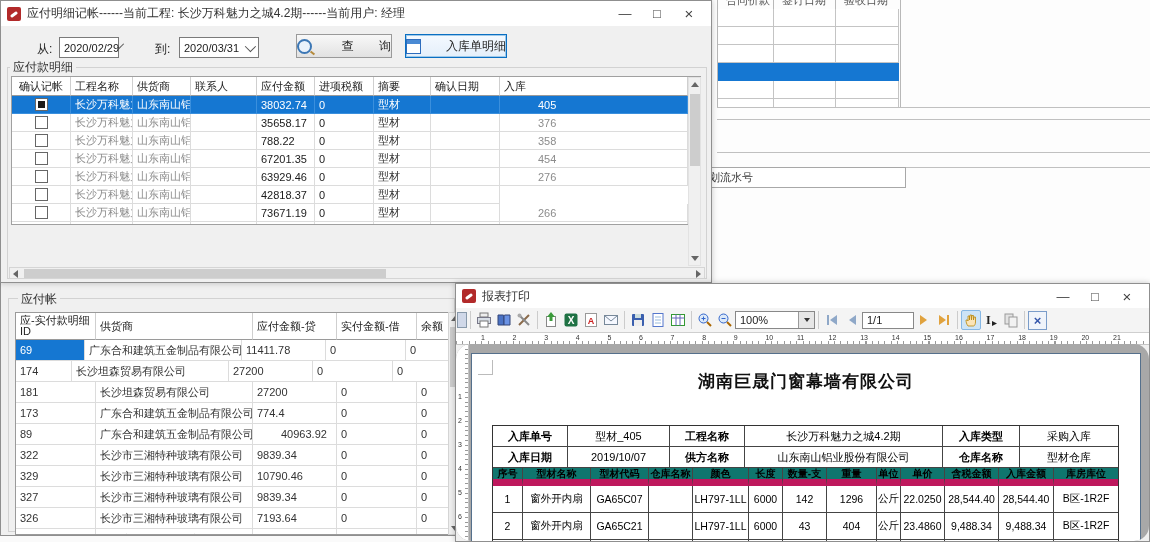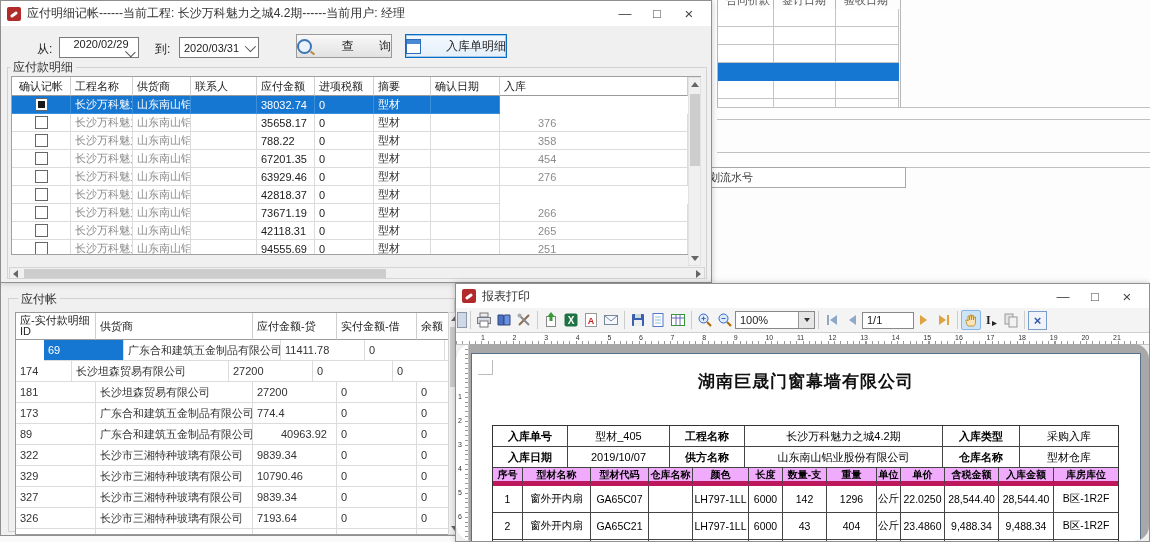--- a/index.html
+++ b/index.html
@@ -29,21 +29,21 @@
   .grid{position:absolute;background:#fff;overflow:hidden;border:1px solid #a0a0a0;box-sizing:border-box;}
   .grow,.ghead{display:flex;width:max-content;}
   .gcell{flex:none;box-sizing:border-box;border-right:1px solid #dcdcdc;border-bottom:1px solid #dcdcdc;padding:0 4px;overflow:hidden;white-space:nowrap;display:flex;align-items:center;background:transparent;}
   .ghead .gcell{background:#fff;border-right:1px solid #cfcfcf;border-bottom:1px solid #9a9a9a;color:#222;}
   .grow.sel{background:#1577d2;}
   .grow.sel .gcell{color:#fff !important;border-color:#3a8fdd;}
   .gcell.selc{background:#1577d2;color:#fff !important;}
   .cb{width:11px;height:11px;border:1px solid #666;background:#fff;display:inline-block;position:relative;}
   .cb.ck:after{content:"";position:absolute;left:2px;top:2px;right:2px;bottom:2px;background:#1a1a1a;}
   
-  .grid1{left:10px;top:75px;width:690px;height:179px;font-size:11px;}
+  .grid1{left:10px;top:75px;width:690px;height:149px;font-size:11px;}
   .grid1 .ghead .gcell{height:19px;}
   .grid1 .grow .gcell{height:18px;}
   .grid1 .gcell.c0{justify-content:center;}
   .grid1 .grow .c1,.grid1 .grow .c2,.grid1 .grow .c8{color:#8c8c8c;}
   .grid1 .grow .c4,.grid1 .grow .c5{color:#1a1a1a;}
   .grid1 .grow .c6{color:#333;}
   .grid1 .grow .c8{padding-left:38px;}
   
   .grid2{left:14px;top:33px;width:440px;height:223px;font-size:11px;border:1px solid #9a9a9a;}
   .grid2 .ghead .gcell{height:27px;}
@@ -52,21 +52,21 @@
   
   .bgrid{left:0;top:9px;width:181px;height:99px;border:none;background:transparent;}
   .bgrid .gcell{height:18px;border-color:#c4c4c4;background:#fff;}
   .bgrid .grow.sel .gcell{background:#1577d2;border-color:#1577d2;}
   
   .rtablewrap{position:absolute;left:20px;top:71px;width:627px;border:1px solid #333;box-sizing:border-box;}
   .igrid,.rgrid{position:static;border:none;overflow:visible;width:625px;}
   .igrid .gcell,.rgrid .gcell{border-right:1px solid #444;border-bottom:1px solid #444;justify-content:center;color:#000;}
   .igrid .gcell{height:21px;font-size:11px;}
   .igrid .c0,.igrid .c2,.igrid .c4{font-weight:bold;}
-  .rgrid .ghead .gcell{height:18px;font-size:10px;font-weight:bold;border-bottom:5px solid #be185d;background:#f0abfc;}
+  .rgrid .ghead .gcell{height:18px;font-size:10px;font-weight:bold;border-bottom:7px solid #be185d;background:#0f766e;}
   .rgrid .grow .gcell{height:27px;font-size:10.5px;}
   .igrid .gcell:last-child,.rgrid .gcell:last-child{border-right:none;}
   
   .sb{position:absolute;background:#f0f0f0;box-sizing:border-box;border:1px solid #d5d5d5;}
   .sb .thumb{position:absolute;background:#cdcdcd;}
   .tri{width:0;height:0;position:absolute;}
   .tri.up{border-left:4px solid transparent;border-right:4px solid transparent;border-bottom:5px solid #666;}
   .tri.dn{border-left:4px solid transparent;border-right:4px solid transparent;border-top:5px solid #666;}
   .tri.lf{border-top:4px solid transparent;border-bottom:4px solid transparent;border-right:5px solid #666;}
   .tri.rt{border-top:4px solid transparent;border-bottom:4px solid transparent;border-left:5px solid #666;}
@@ -157,21 +157,21 @@
     <div class="groupbox" style="left:7px;top:19px;width:447px;height:234px;"></div>
     <div class="grid grid2">
         <div class="ghead">
           <div class="gcell c0" style="width: 80px;">应-实付款明细ID</div>
           <div class="gcell c1" style="width: 157px;">供货商</div>
           <div class="gcell c2" style="width: 84px;">应付金额-贷</div>
           <div class="gcell c3" style="width: 80px;">实付金额-借</div>
           <div class="gcell c4" style="width: 60px;">余额</div>
         </div>
         <div class="grow">
-          <div class="gcell c0 selc" style="width: 80px; margin-left: 28px;">69</div>
+          <div class="gcell c0 selc" style="width: 69px;">69</div>
           <div class="gcell c1" style="width: 157px;">广东合和建筑五金制品有限公司</div>
           <div class="gcell c2" style="width: 84px;">11411.78</div>
           <div class="gcell c3" style="width: 80px;">0</div>
           <div class="gcell c4" style="width: 60px;">0</div>
         </div>
         <div class="grow">
           <div class="gcell c0" style="width: 56px;">174</div>
           <div class="gcell c1" style="width: 157px;">长沙坦森贸易有限公司</div>
           <div class="gcell c2" style="width: 84px;">27200</div>
           <div class="gcell c3" style="width: 80px;">0</div>
@@ -245,21 +245,21 @@
     <div class="titlebar">
       <span class="appicon"></span>
       <span class="title-text">应付明细记帐------当前工程: 长沙万科魅力之城4.2期------当前用户: 经理</span>
       <span class="winbtns">
         <span class="winbtn">—</span>
         <span class="winbtn">□</span>
         <span class="winbtn" style="font-size:15px;">×</span>
       </span>
     </div>
     <span class="lbl" style="left:36px;top:40px;">从:</span>
-    <div class="combo" style="left:58px;top:36px;width:80px;flex-direction:column;">
+    <div class="combo" style="left:58px;top:36px;width:60px;">
       <span>2020/02/29</span>
         <span class="chev"></span>
     </div>
     <span class="lbl" style="left:154px;top:40px;">到:</span>
     <div class="combo" style="left:178px;top:36px;width:80px;">
       <span>2020/03/31</span>
         <span class="chev"></span>
     </div>
     <div class="btn" style="left:295px;top:33px;width:96px;">
       <span class="mag"></span>
@@ -287,20 +287,21 @@
           <div class="gcell c0" style="width: 59px;">
             <span class="cb ck"></span>
           </div>
           <div class="gcell c1" style="width: 62px;">长沙万科魅力...</div>
           <div class="gcell c2" style="width: 58px;">山东南山铝业...</div>
           <div class="gcell c3" style="width: 66px;"></div>
           <div class="gcell c4" style="width: 58px;">38032.74</div>
           <div class="gcell c5" style="width: 59px;">0</div>
           <div class="gcell c6" style="width: 57px;">型材</div>
           <div class="gcell c7" style="width: 69px;"></div>
+          <div class="gcell c8" style="width: 188px;">405</div>
         </div>
         <div class="grow">
           <div class="gcell c0" style="width: 59px;">
             <span class="cb"></span>
           </div>
           <div class="gcell c1" style="width: 62px;">长沙万科魅力...</div>
           <div class="gcell c2" style="width: 58px;">山东南山铝业...</div>
           <div class="gcell c3" style="width: 66px;"></div>
           <div class="gcell c4" style="width: 58px;">35658.17</div>
           <div class="gcell c5" style="width: 59px;">0</div>

